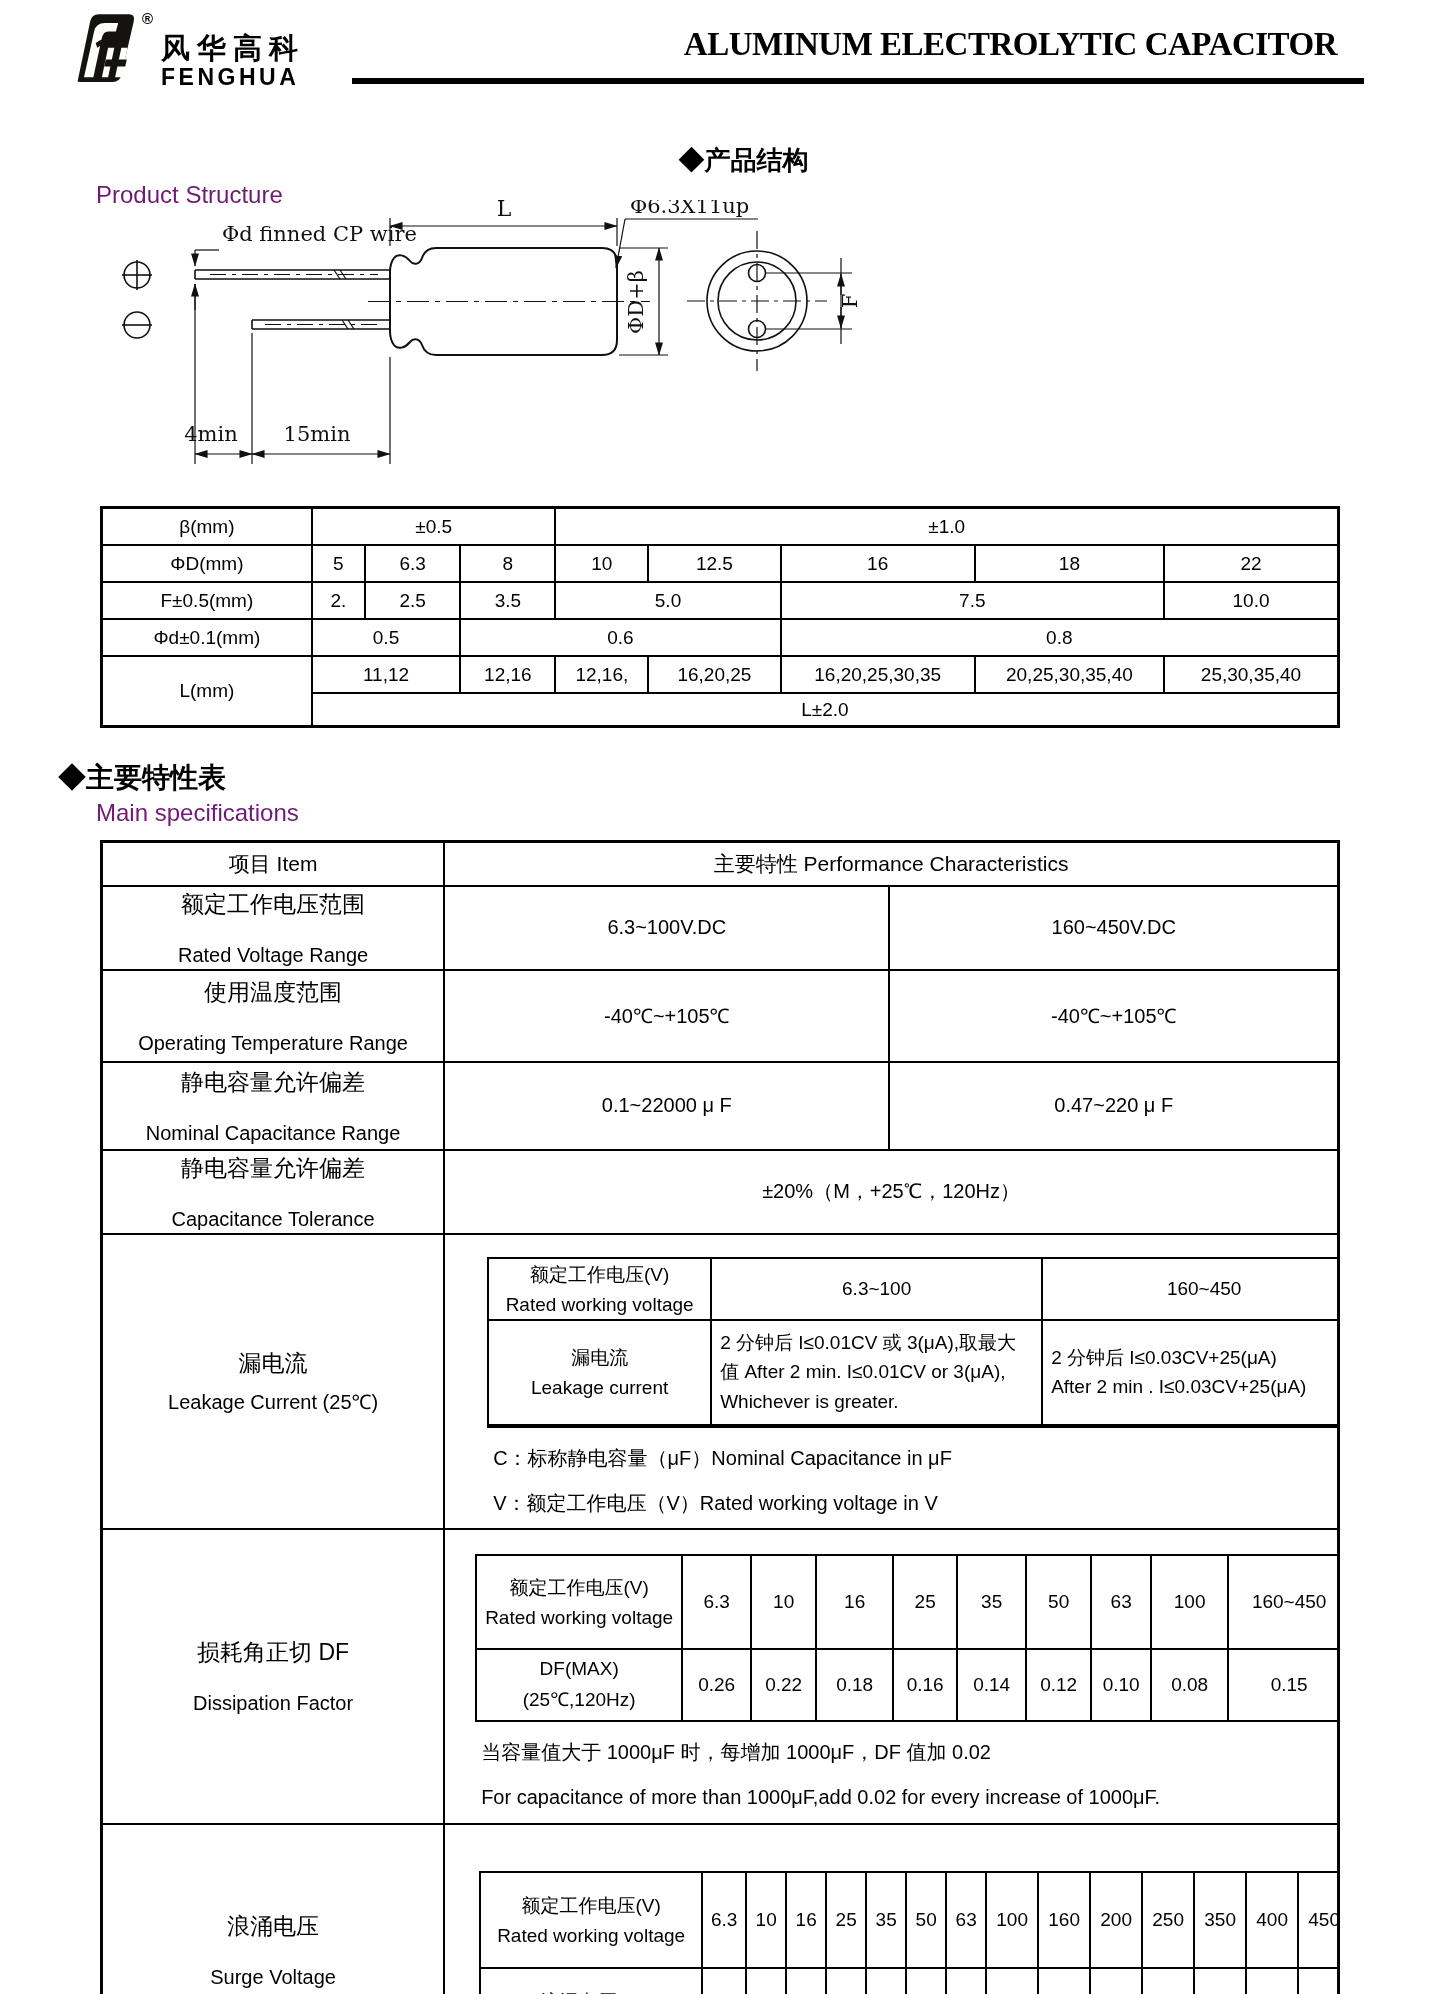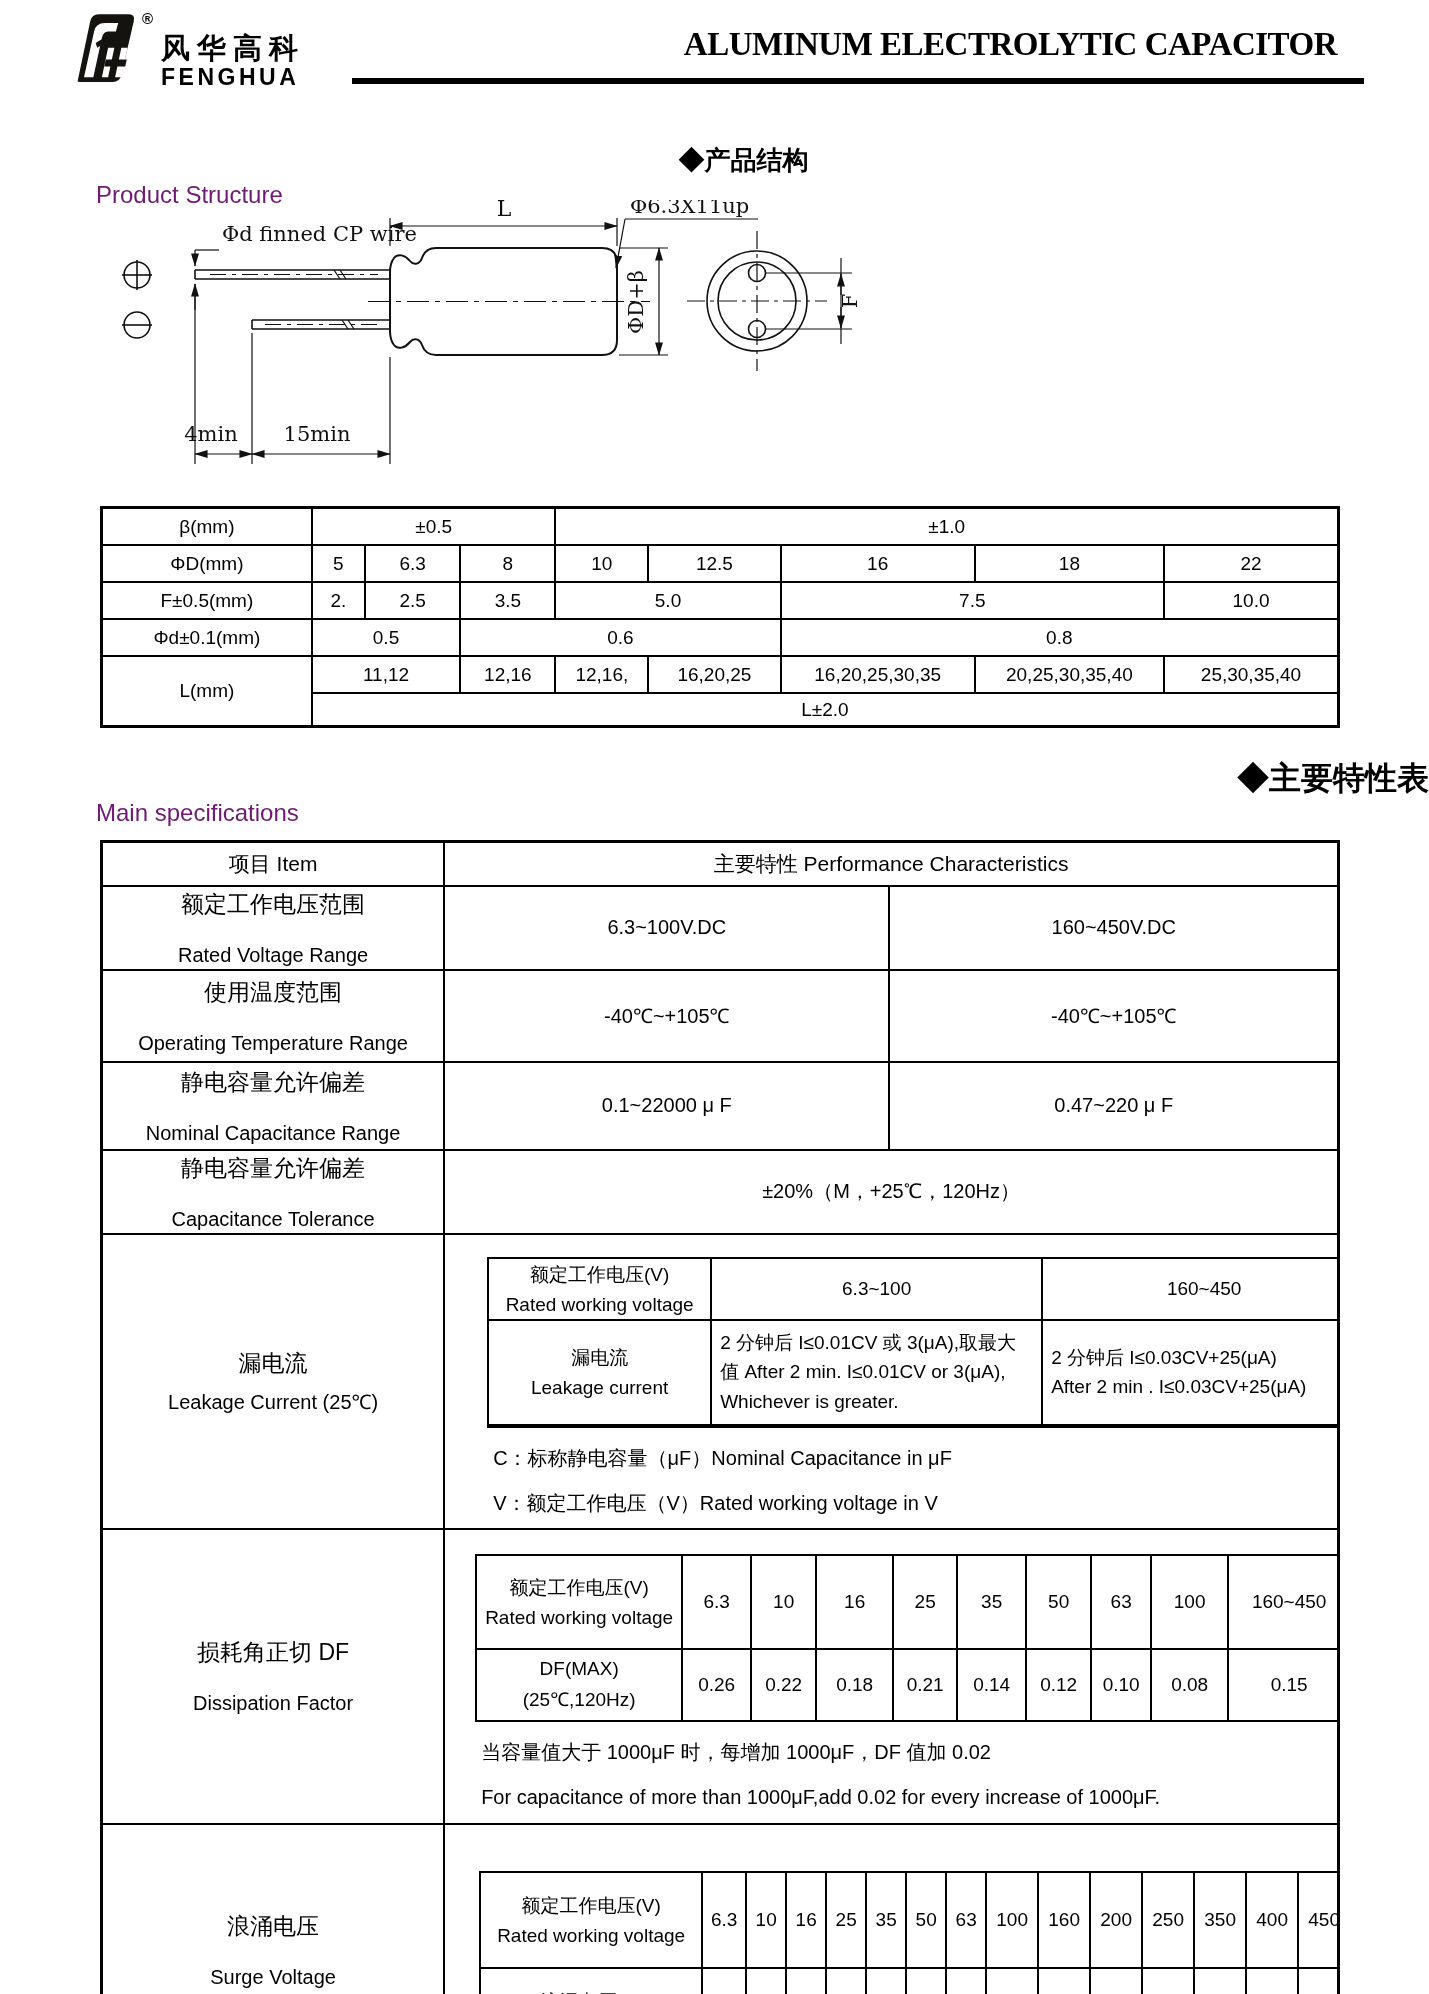--- a/index.html
+++ b/index.html
@@ -17,21 +17,21 @@
   .logo-cn{font-size:29px;font-weight:bold;letter-spacing:7px;line-height:32px;}
   .logo-en{font-size:23px;font-weight:bold;letter-spacing:3.5px;line-height:26px;}
   .header-title{
     position:absolute;right:92px;top:26px;font-size:33px;font-weight:bold;
     letter-spacing:-0.5px;white-space:nowrap;font-family:Liberation Serif, serif;
   }
   .header-rule{position:absolute;left:352px;top:78px;width:1012px;height:6px;background:#000;}
   
   .sec-cn{margin:50px 0 0 58px;font-size:26px;font-weight:bold;line-height:36px;text-align:center;}
   .sec-en{margin:0 0 0 96px;font-size:24px;color:#701a75;line-height:34px;}
-  .sec2-cn{margin:32px 0 0 58px;font-size:32px;font-weight:bold;line-height:36px;text-align:right;}
+  .sec2-cn{margin:32px 0 0 58px;font-size:28px;font-weight:bold;line-height:36px;}
   
   .drawing{margin:-12px 0 0 110px;width:1010px;height:294px;display:block;}
   .drawing text{font-family:"DejaVu Serif",serif;fill:#111;}
   .drawing .ln{stroke:#111;stroke-width:1.6;fill:none;}
   .drawing .thin{stroke:#111;stroke-width:1.2;fill:none;}
   .drawing .body{stroke:#111;stroke-width:2;fill:none;}
   
   table{border-collapse:collapse;table-layout:fixed;}
   td{border:2px solid #000;text-align:center;vertical-align:middle;
      font-size:20px;padding:2px 4px;overflow:hidden;}
@@ -387,21 +387,21 @@
                 <tr class="bd">
                   <td>
                     <div class="two-line">
                       <span>DF(MAX)</span>
                       <span>(25℃,120Hz)</span>
                     </div>
                   </td>
                   <td>0.26</td>
                   <td>0.22</td>
                   <td>0.18</td>
-                  <td>0.21</td>
+                  <td>0.16</td>
                   <td>0.14</td>
                   <td>0.12</td>
                   <td>0.10</td>
                   <td>0.08</td>
                   <td>0.15</td>
                 </tr>
               </tbody>
             </table>
             <div class="note-line">当容量值大于 1000μF 时，每增加 1000μF，DF 值加 0.02</div>
             <div class="note-line">For capacitance of more than 1000μF,add 0.02 for every increase of 1000μF.</div>

